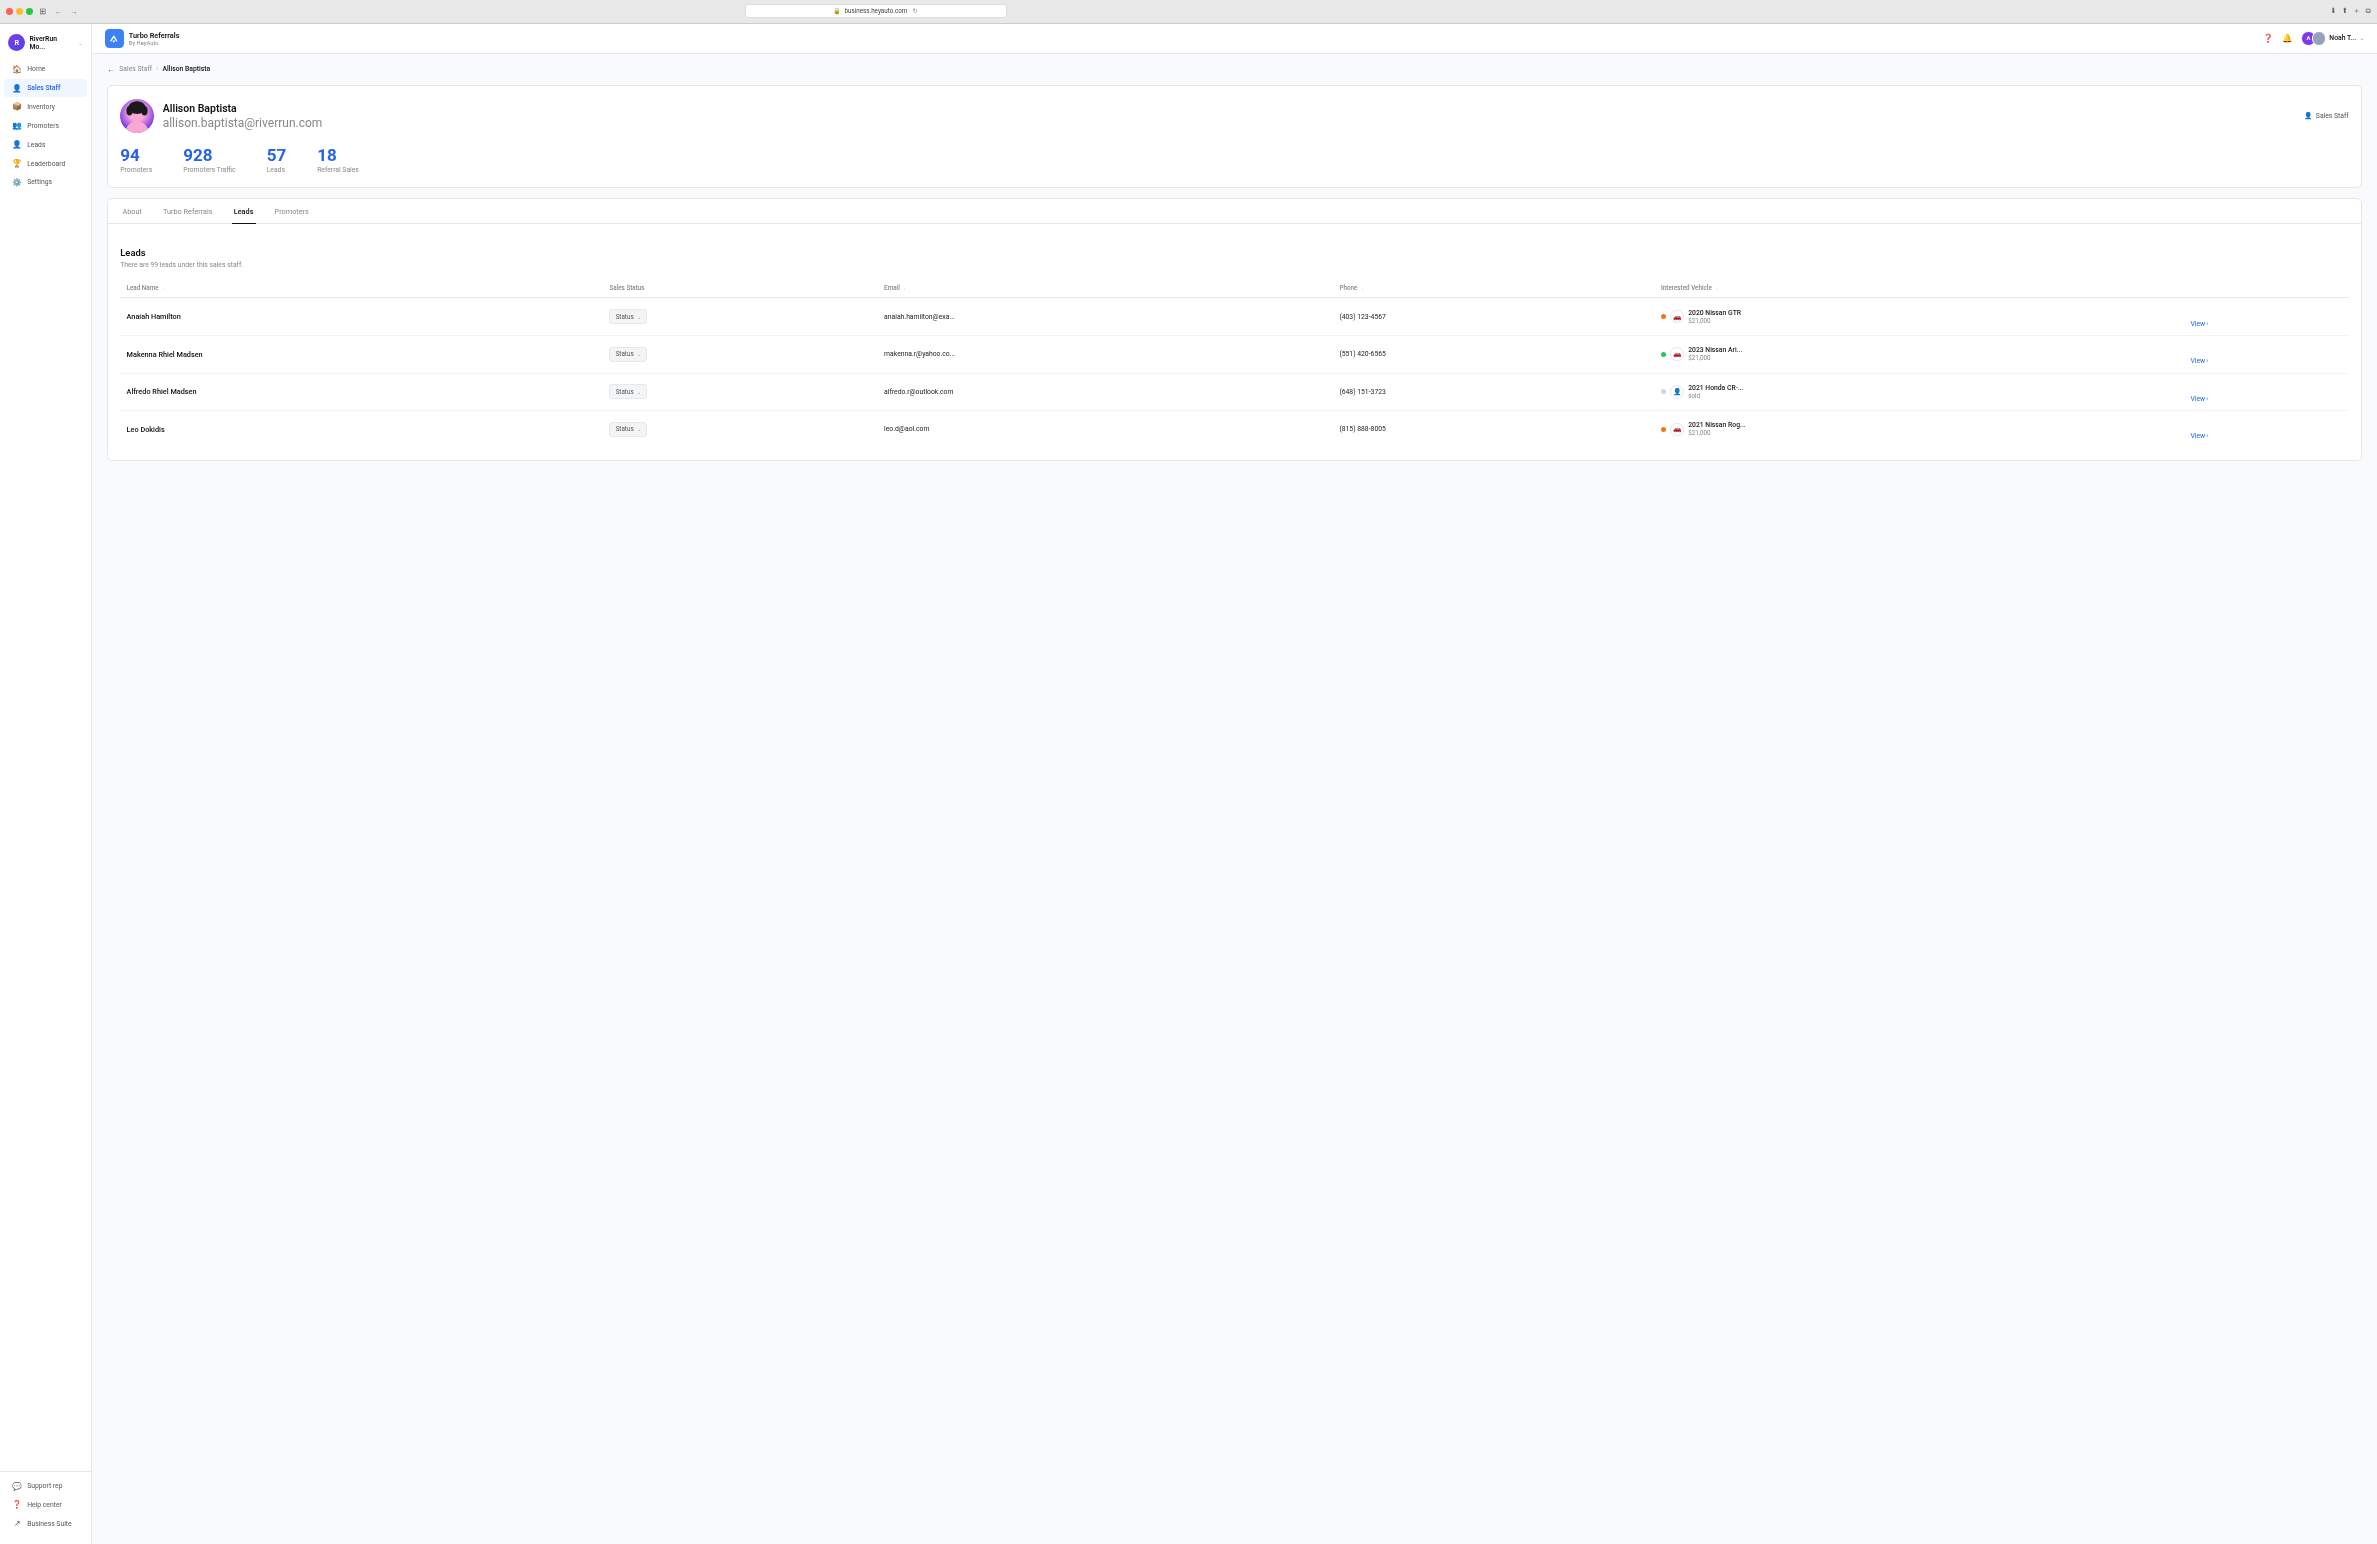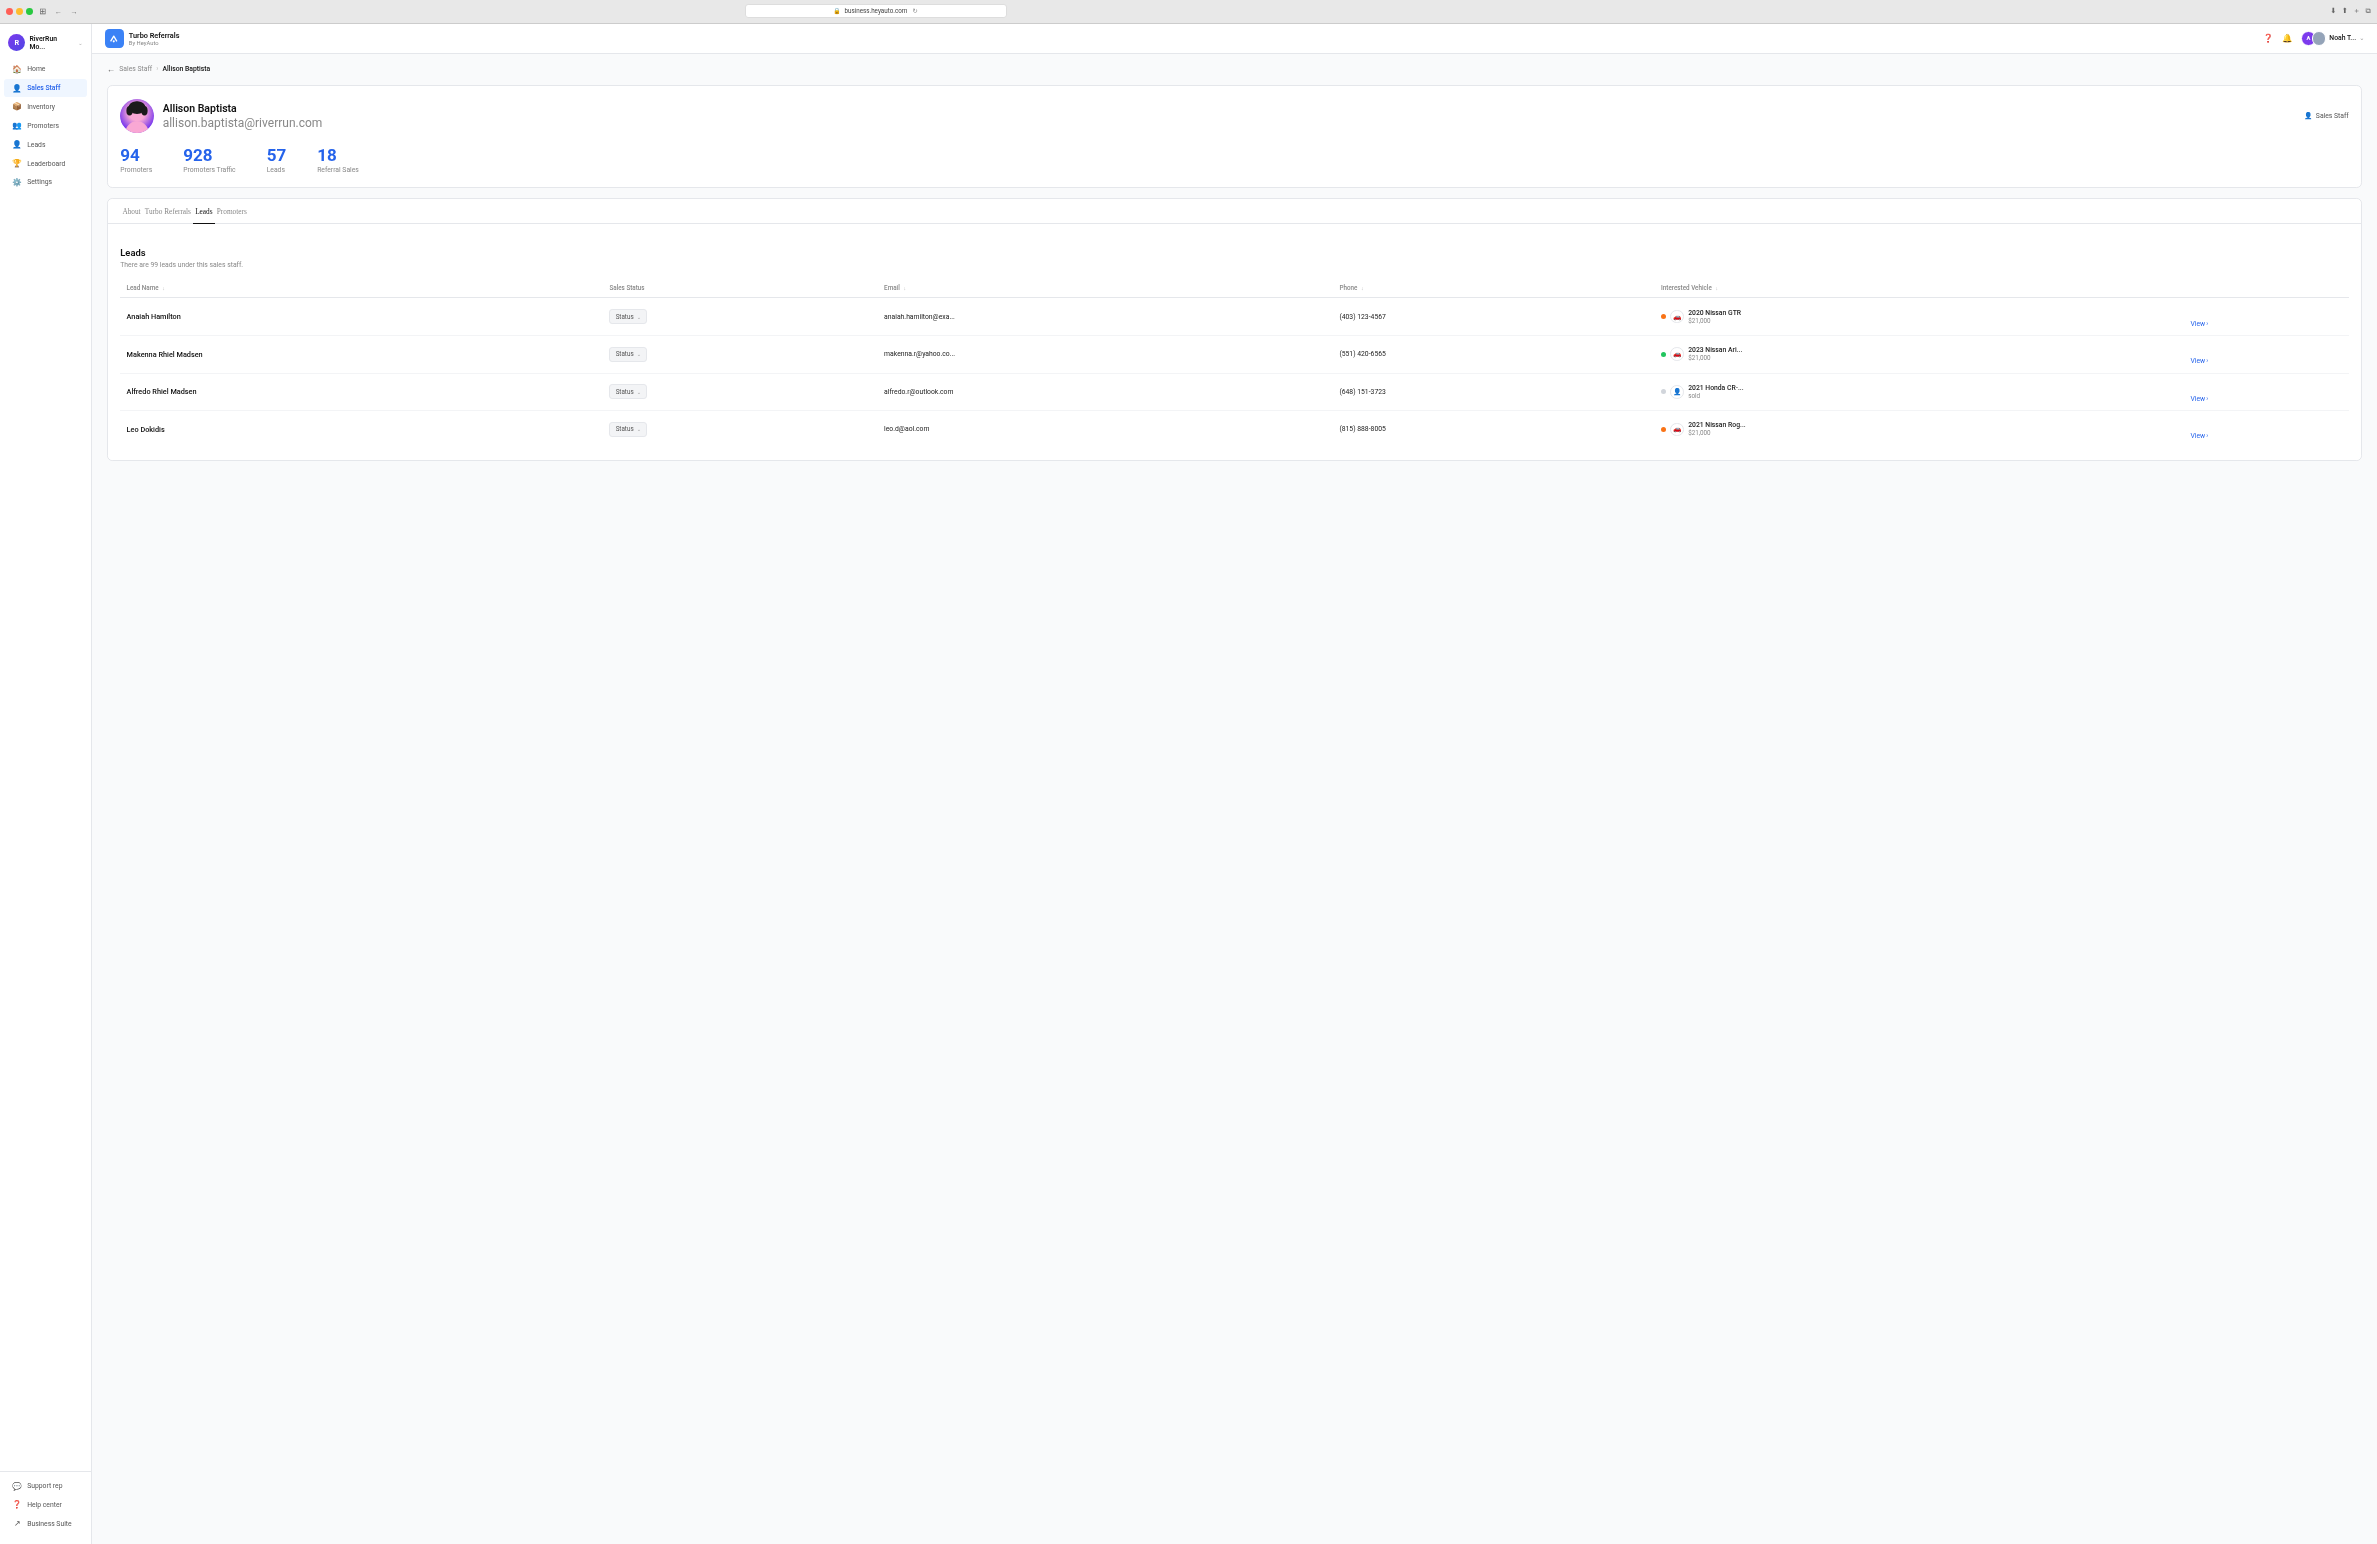--- a/index.html
+++ b/index.html
@@ -63,21 +63,21 @@
     .profile-header { display: flex; align-items: center; gap: 8.4px; margin-bottom: 12.6px; }
     .profile-info .name { font-size: 10.5px; font-weight: 600; color: #111; }
     .profile-info .email { font-size: 12px; color: #888; margin-top: 1px; }
     .profile-role { margin-left: auto; display: flex; align-items: center; gap: 3.1px; color: #555; font-size: 6.8px; }
     .profile-role .role-icon { color: #888; }
     .profile-stats { display: flex; gap: 31px; }
     .stat-value { font-size: 17px; font-weight: 700; color: #2563eb; }
     .stat-label { font-size: 6.8px; color: #888; margin-top: 1px; }
 
     
-    .tabs { display: flex; border-bottom: 0.5px solid #e5e7eb; margin-bottom: 10.5px; padding: 0 2.1px; background: white; border-radius: 5.2px 5.2px 0 0; padding: 0 12.6px; font-family: Liberation Serif, serif; }
+    .tabs { display: flex; gap: 17px; border-bottom: 0.5px solid #e5e7eb; margin-bottom: 10.5px; padding: 0 2.1px; background: white; border-radius: 5.2px 5.2px 0 0; padding: 0 12.6px; }
     .tab { padding: 7.3px 2.1px; font-size: 7.3px; color: #888; cursor: pointer; border-bottom: 1px solid transparent; margin-bottom: -0.5px; }
     .tab.active { color: #111; font-weight: 500; border-bottom-color: #111; }
 
     
     .leads-section { background: white; border-radius: 5.2px; border: 0.5px solid #e5e7eb; padding: 12.6px; }
     .leads-title { font-size: 9.4px; font-weight: 600; color: #111; margin-bottom: 2.1px; }
     .leads-subtitle { font-size: 6.8px; color: #888; margin-bottom: 10.5px; }
 
     
     .table { width: 100%; border-collapse: collapse; }

